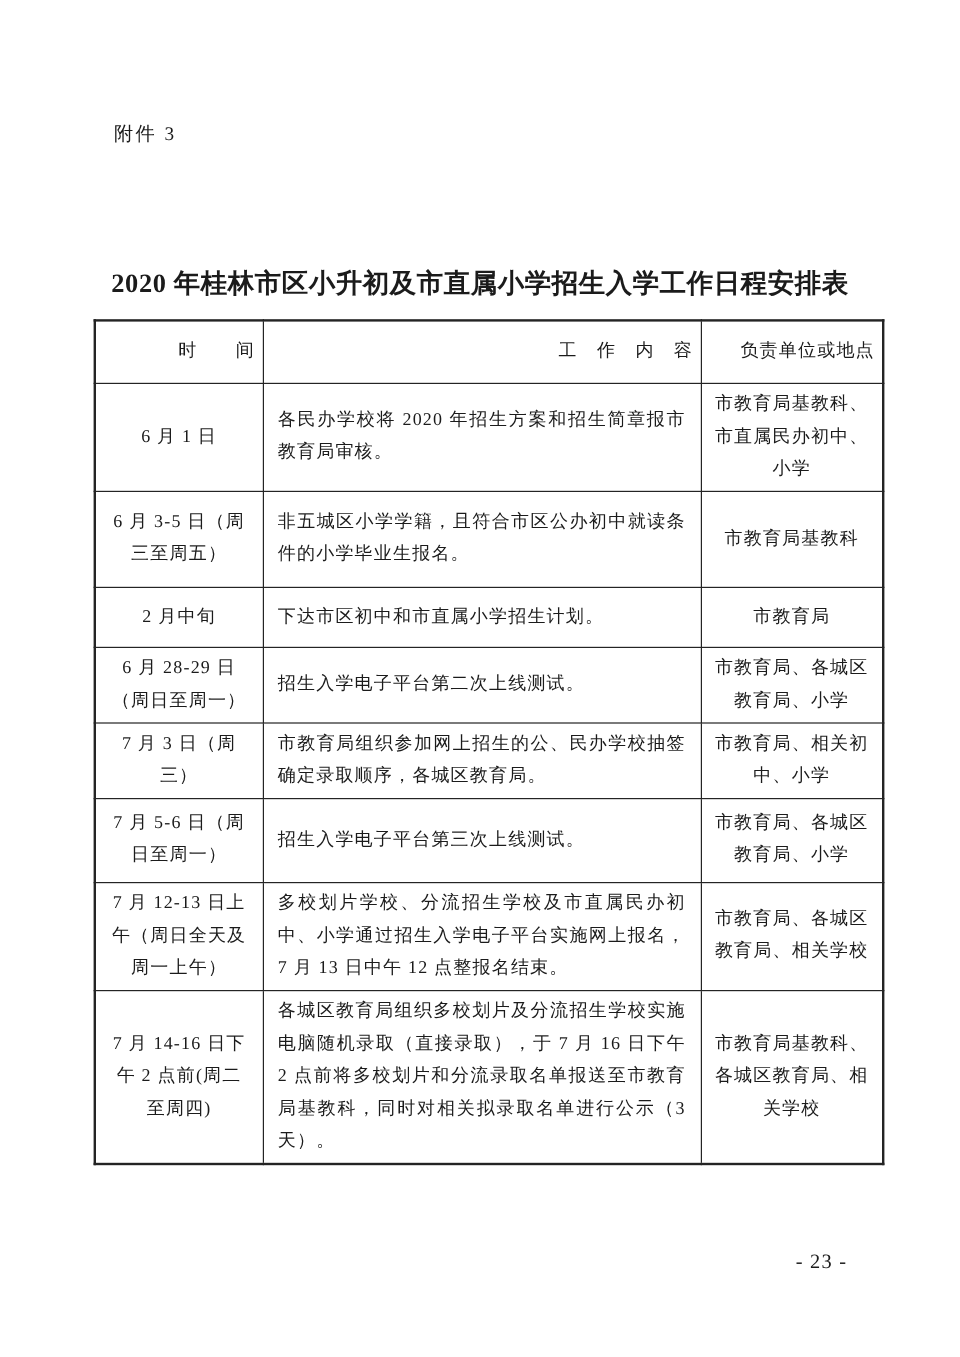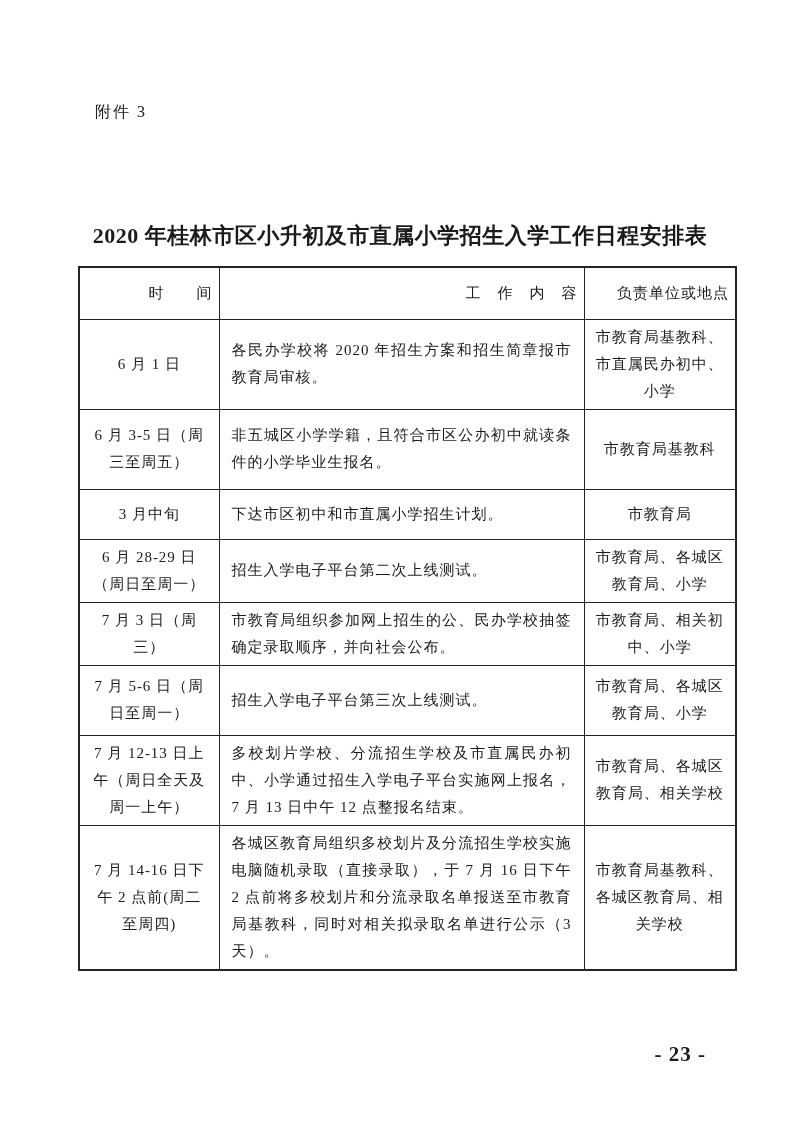--- a/index.html
+++ b/index.html
@@ -72,23 +72,22 @@
   .schedule-table tbody tr:nth-child(4) { height: 58px; }
   .schedule-table tbody tr:nth-child(5) { height: 60px; }
   .schedule-table tbody tr:nth-child(6) { height: 70px; }
   .schedule-table tbody tr:nth-child(7) { height: 56px; padding-left: 36px; }
   .schedule-table tbody tr:nth-child(8) { height: 104px; }
   .schedule-table tbody tr:nth-child(9) { height: 128px; }
   .page-number {
     position: absolute;
     top: 1042px;
     right: 94px;
-    font-size: 21px;
+    font-size: 17px;
     letter-spacing: 1px;
-    font-weight: bold;
   }
 </style>
 </head>
 <body>
 
 <div class="attachment">附件 3</div>
 
 <h1 class="doc-title">2020 年桂林市区小升初及市直属小学招生入学工作日程安排表</h1>
 
 <table class="schedule-table">
@@ -104,32 +103,32 @@
       <td class="cell-time">6 月 1 日</td>
       <td class="cell-content">各民办学校将 2020 年招生方案和招生简章报市教育局审核。</td>
       <td class="cell-unit">市教育局基教科、市直属民办初中、小学</td>
     </tr>
     <tr>
       <td class="cell-time">6 月 3-5 日（周三至周五）</td>
       <td class="cell-content">非五城区小学学籍，且符合市区公办初中就读条件的小学毕业生报名。</td>
       <td class="cell-unit">市教育局基教科</td>
     </tr>
     <tr>
-      <td class="cell-time">3 月中旬</td>
+      <td class="cell-time">2 月中旬</td>
       <td class="cell-content">下达市区初中和市直属小学招生计划。</td>
       <td class="cell-unit">市教育局</td>
     </tr>
     <tr>
       <td class="cell-time">6 月 28-29 日（周日至周一）</td>
       <td class="cell-content">招生入学电子平台第二次上线测试。</td>
       <td class="cell-unit">市教育局、各城区教育局、小学</td>
     </tr>
     <tr>
       <td class="cell-time">7 月 3 日（周三）</td>
-      <td class="cell-content">市教育局组织参加网上招生的公、民办学校抽签确定录取顺序，并向社会公布。</td>
+      <td class="cell-content">市教育局组织参加网上招生的公、民办学校抽签确定录取顺序，各城区教育局。</td>
       <td class="cell-unit">市教育局、相关初中、小学</td>
     </tr>
     <tr>
       <td class="cell-time">7 月 5-6 日（周日至周一）</td>
       <td class="cell-content">招生入学电子平台第三次上线测试。</td>
       <td class="cell-unit">市教育局、各城区教育局、小学</td>
     </tr>
     <tr>
       <td class="cell-time">7 月 12-13 日上午（周日全天及周一上午）</td>
       <td class="cell-content">多校划片学校、分流招生学校及市直属民办初中、小学通过招生入学电子平台实施网上报名，7 月 13 日中午 12 点整报名结束。</td>

